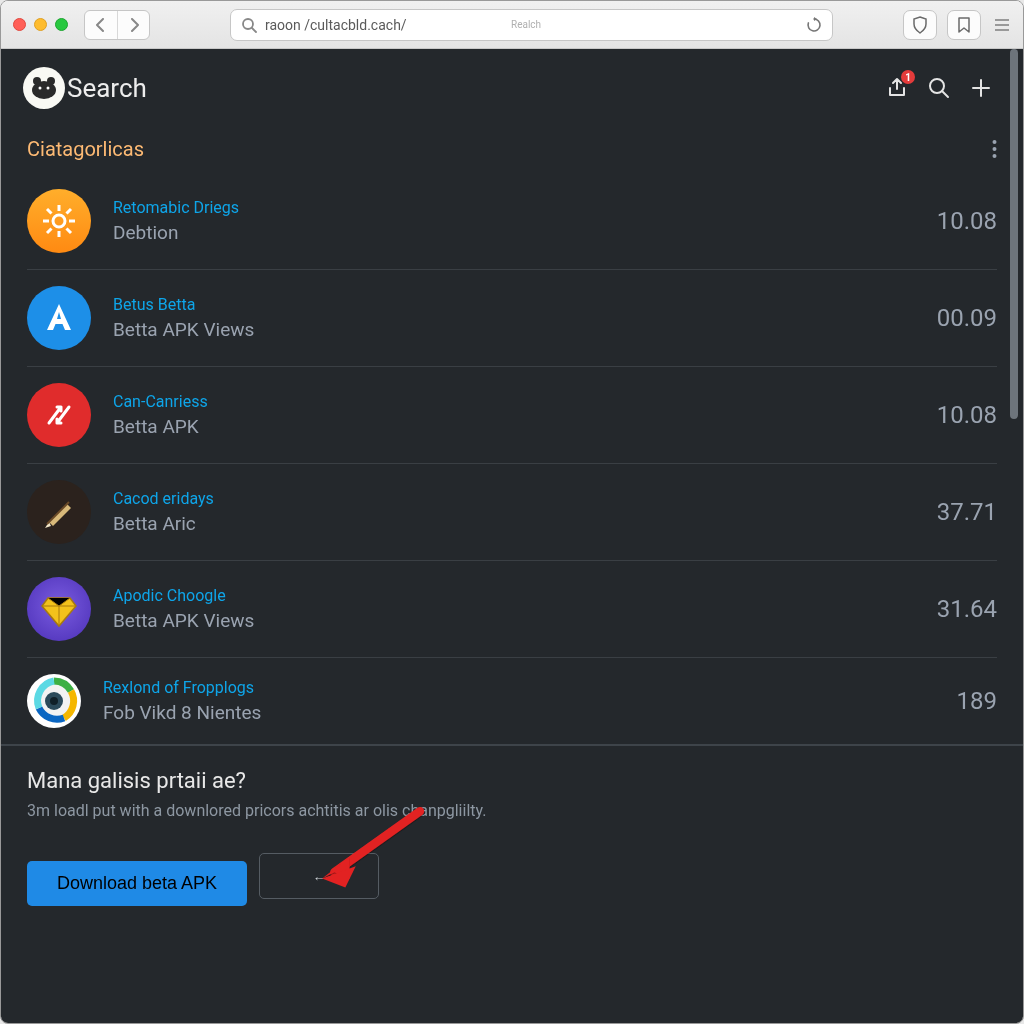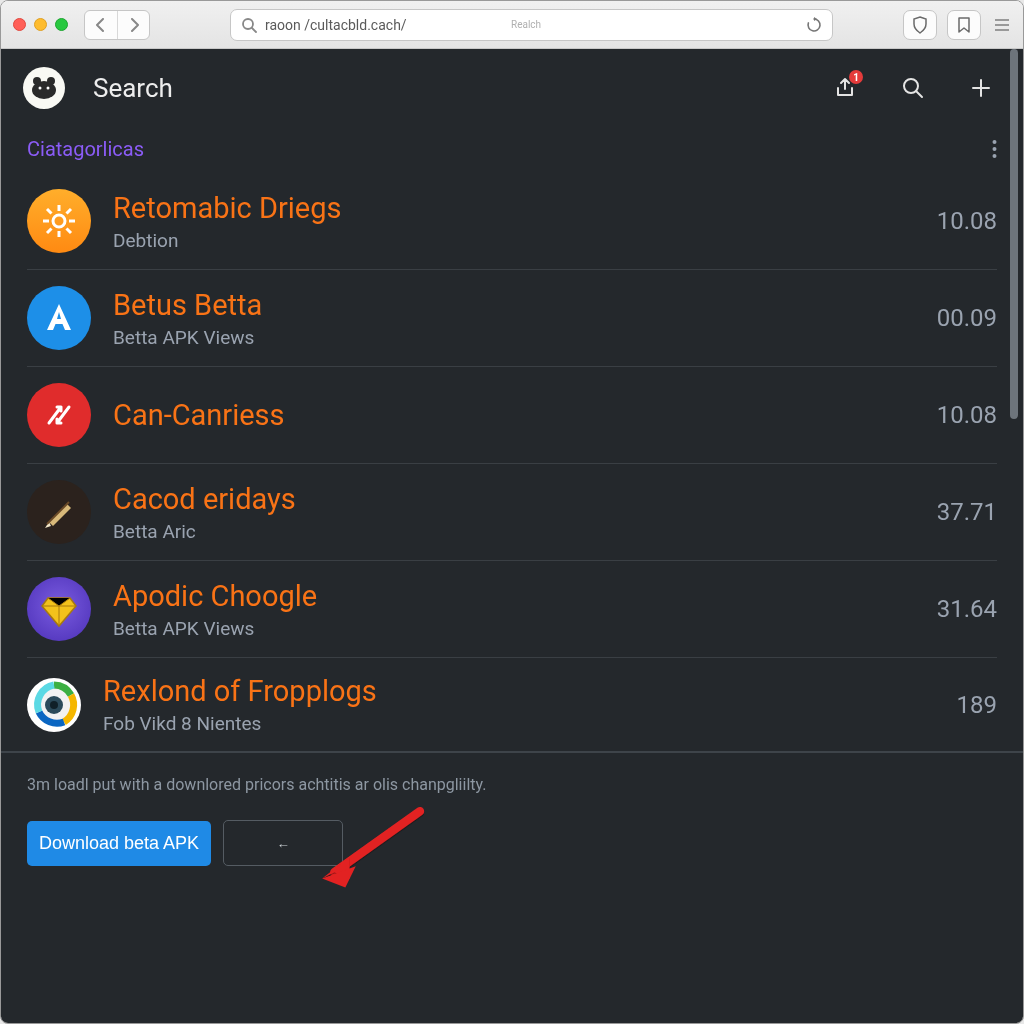--- a/index.html
+++ b/index.html
@@ -79,21 +79,21 @@
   color: #e8e8e8;
   display: flex;
   flex-direction: column;
   position: relative;
   overflow: hidden;
 }
 .app-header {
   display: flex;
   align-items: center;
   padding: 18px 22px 18px 22px;
-  gap: 28px;
+  gap: 2px;
 }
 .logo {
   width: 42px; height: 42px; border-radius: 50%;
   background: #f9f9f4;
   display:flex; align-items:center; justify-content:center;
 }
 .app-title { font-size: 26px; font-weight: 400; color: #ededed; }
 .header-spacer { flex: 1; }
 .header-icon {
   width: 40px; height: 40px; display:flex; align-items:center; justify-content:center;
@@ -102,52 +102,52 @@
 .badge {
   position:absolute; top: 2px; right: 2px;
   background: #e43b3b; color:#fff; font-size: 10px; font-weight:700;
   min-width: 14px; height: 14px; border-radius: 7px; padding: 0 3px;
   display:flex; align-items:center; justify-content:center;
 }
 .section-row {
   display:flex; align-items:center; justify-content:space-between;
   padding: 10px 26px 12px 26px;
 }
-.section-title { font-size: 20px; color: #8b5cf6; }
+.section-title { font-size: 20px; color: #fdba74; }
 .more-dots { color: #9aa3b0; font-size: 22px; letter-spacing: 2px; }
 .list { padding: 0 26px; }
 .list-item {
   display: flex; align-items: center; gap: 22px;
   padding: 16px 0;
   border-bottom: 1px solid #3a3f44;
 }
 .list-item:last-child { border-bottom: none; }
 .app-icon {
   width: 64px; height: 64px; border-radius: 50%;
   display:flex; align-items:center; justify-content:center;
   flex-shrink: 0;
 }
 .item-text { display:flex; flex-direction:column; gap:4px; flex:1; }
-.item-title { font-size: 29px; color: #f97316; }
+.item-title { font-size: 16px; color: #0ea5e9; }
 .item-sub { font-size: 19px; color: #9aa3b0; }
 .item-meta { font-size: 24px; color: #9aa3b0; }
 
 .footer-card {
   border-top: 2px solid #3e444a;
   padding: 22px 26px 28px 26px;
   background: #24282c;
   position: relative;
 }
 .footer-title { font-size: 22px; color: #e8e8e8; margin-bottom: 8px; }
 .footer-sub { font-size: 16px; color: #8d97a2; margin-bottom: 26px; }
 .btn-row { display:flex; gap: 12px; align-items:center; }
 .primary-btn {
-  background: #1f8ae6; color:#ffffff;
-  padding: 12px 12px; font-size: 18px;
-  border: none; border-radius: 5px;
+  background: #1f8ae6; color:#000000;
+  padding: 12px 30px; font-size: 18px;
+  border: none; border-radius: 5px; margin-top: 15px;
 }
 .secondary-btn {
   width: 120px; height: 46px;
   border: 1px solid #555c63; border-radius: 5px;
   background: transparent; color: #cfd4d9;
   display:flex; align-items:center; justify-content:center;
 }
 
 .scroll-track {
   position:absolute; right: 3px; top: 0; width: 8px; height: 570px;
@@ -321,20 +321,21 @@
 
       <div class="list-item">
         <div class="app-icon ic-red">
           <svg width="40" height="40" viewBox="0 0 40 40">
               <path d="M10 28 L22 12 M22 12 L18 12 M22 12 L22 16" stroke="#fff" stroke-width="3" fill="none" stroke-linecap="round" stroke-linejoin="round"></path>
               <path d="M30 12 L18 28 M18 28 L22 28 M18 28 L18 24" stroke="#fff" stroke-width="3" fill="none" stroke-linecap="round" stroke-linejoin="round"></path>
             </svg>
         </div>
         <div class="item-text">
           <div class="item-title">Can-Canriess</div>
+          <div class="item-sub">Betta APK</div>
         </div>
         <div class="item-meta">10.08</div>
       </div>
 
       <div class="list-item">
         <div class="app-icon ic-dark">
           <svg width="40" height="40" viewBox="0 0 40 40">
               <path d="M10 30 L28 12 L32 16 L14 34 Z" fill="#d8b97a"></path>
               <path d="M10 30 L6 36 L12 34 Z" fill="#f2e6c8"></path>
               <line x1="8" y1="32" x2="30" y2="10" stroke="#6a4a28" stroke-width="2"></line>
@@ -375,20 +376,21 @@
         </div>
         <div class="item-text">
           <div class="item-title">Rexlond of Fropplogs</div>
           <div class="item-sub">Fob Vikd 8 Nientes</div>
         </div>
         <div class="item-meta">189</div>
       </div>
     </div>
 
     <div class="footer-card">
+      <div class="footer-title">Mana galisis prtaii ae?</div>
       <div class="footer-sub">3m loadl put with a downlored pricors achtitis ar olis chanpgliilty.</div>
       <div class="btn-row">
         <button class="primary-btn">Download beta APK</button>
         <button class="secondary-btn">
           <span>←</span>
         </button>
       </div>
     </div>
 
     <div class="scroll-track">

